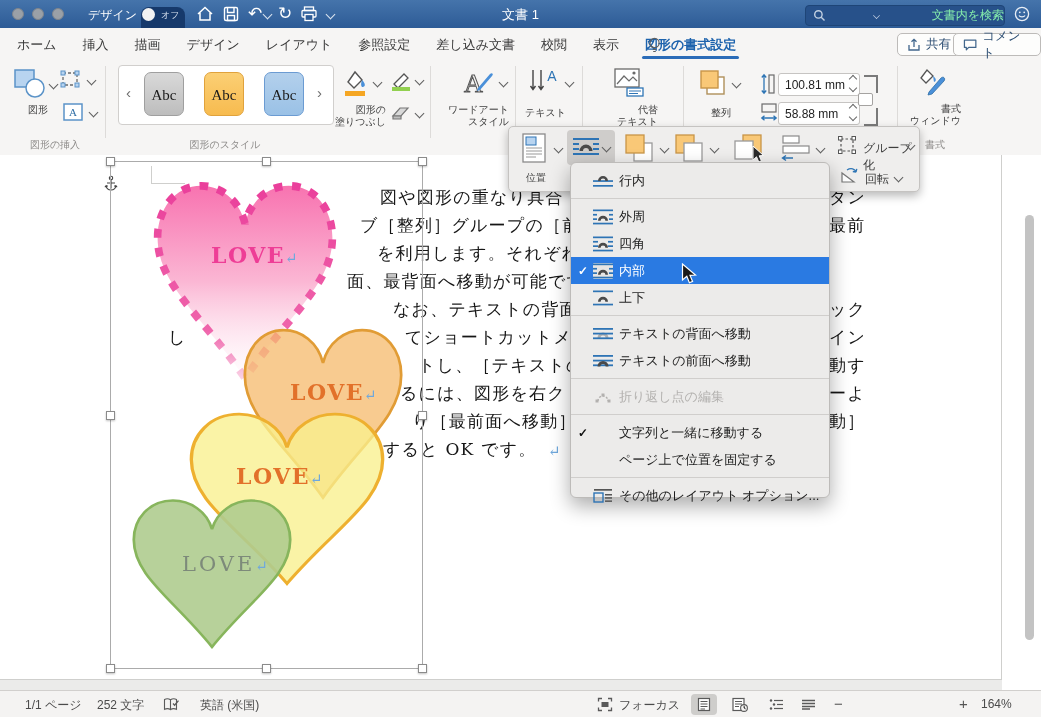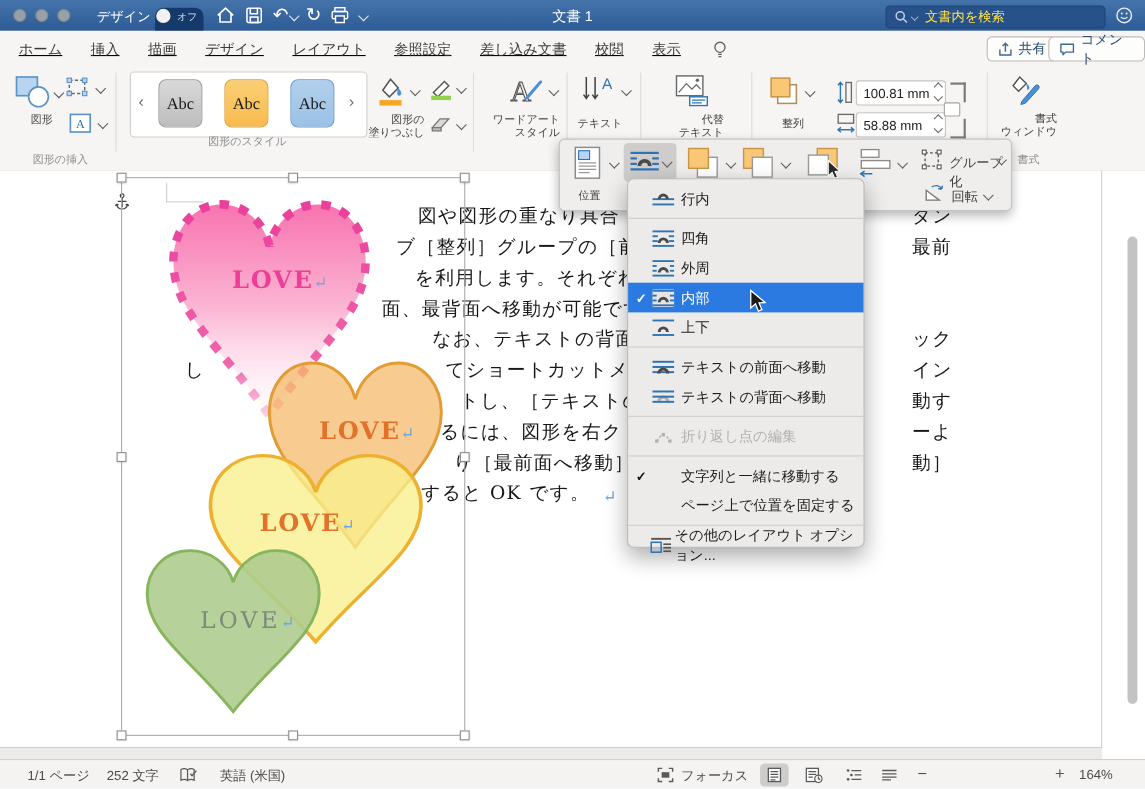--- a/index.html
+++ b/index.html
@@ -7,24 +7,24 @@
   .ab{position:absolute;}
   svg{display:block;}
   
   .titlebar{position:absolute;left:0;top:0;width:1041px;height:28px;background:linear-gradient(#4574ab,#2d5b96);border-bottom:1px solid #1f4575;color:#fff;}
   .tl{position:absolute;top:8px;width:12px;height:12px;border-radius:50%;background:#9aa0a7;border:1px solid #7e848c;box-sizing:border-box;}
   .tbtxt{font-size:12px;color:#fff;}
   .toggle{position:absolute;left:141px;top:7px;width:44px;height:32px;border-radius:8px;background:#16396b;}
   .knob{position:absolute;left:1px;top:1px;width:13px;height:13px;border-radius:50%;background:#f2f2f2;}
   .togglelab{position:absolute;left:20px;top:2px;font-size:9px;color:#d6e0ee;}
   .ttl{position:absolute;left:0;top:6px;width:1041px;text-align:center;font-size:13px;color:#fff;}
-  .searchbox{position:absolute;left:805px;top:4.5px;width:198px;height:19px;background:#27518a;border:1px solid #1e4577;border-radius:4px;display:flex;align-items:center;color:#fde047;font-size:12px;}
+  .searchbox{position:absolute;left:805px;top:4.5px;width:198px;height:19px;background:#27518a;border:1px solid #1e4577;border-radius:4px;display:flex;align-items:center;color:#86efac;font-size:12px;justify-content:space-between;}
   
   .tabbar{position:absolute;left:0;top:28px;width:1041px;height:34px;background:#f6f5f4;}
-  .tabs{position:absolute;left:4px;top:0;height:34px;display:flex;align-items:center;text-decoration:underline;}
+  .tabs{position:absolute;left:4px;top:0;height:34px;display:flex;align-items:center;}
   .tab{padding:0 13px;font-size:13px;color:#3a3a3a;height:34px;line-height:34px;position:relative;white-space:nowrap;}
   .tab.active{color:#1d63ad;font-weight:bold;}
   .tab.active:after{content:"";position:absolute;left:10px;right:10px;bottom:3px;height:3px;background:#2b6cb8;border-radius:2px;}
   .tellme{position:absolute;left:648px;top:0;height:34px;display:flex;align-items:center;font-size:13px;color:#4c4c4c;gap:6px;}
   .topbtn{position:absolute;top:5px;height:23px;border:1px solid #bdbbb9;border-radius:5px;background:#fdfdfc;display:flex;align-items:center;gap:5px;padding:0 9px;font-size:12.5px;color:#2e4f74;box-sizing:border-box;}
   
   .ribbon{position:absolute;left:0;top:62px;width:1041px;height:93px;background:#f6f5f4;border-bottom:1px solid #c7c5c3;}
   .rdiv{position:absolute;top:4px;width:1px;height:72px;background:#dddbd9;}
   .glbl{position:absolute;font-size:10px;color:#8d8b89;text-align:center;}
   .blbl{position:absolute;font-size:10px;color:#3e3e3e;text-align:right;line-height:11.5px;}
@@ -37,21 +37,21 @@
   .stepper{position:absolute;right:3px;top:2px;display:flex;flex-direction:column;gap:3px;}
   .stepper i{width:5px;height:5px;border-right:1.4px solid #6a6a6a;border-bottom:1.4px solid #6a6a6a;display:block;}
   .stepup{transform:rotate(-135deg);}
   .stepdn{transform:rotate(45deg);}
   
   .flyout{position:absolute;left:508px;top:126px;width:412px;height:66px;background:#efeeed;border:1px solid #c5c3c1;border-radius:5px;box-shadow:0 4px 10px rgba(0,0,0,0.28);z-index:40;box-sizing:border-box;}
   .fbtn{position:absolute;display:flex;align-items:center;}
   .pressed{background:#cfcdcb;border-radius:4px;}
   .flbl{position:absolute;font-size:10px;color:#3e3e3e;}
   
-  .menu{position:absolute;left:570px;top:162px;width:216px;height:336px;background:#ecebea;border:1px solid #bdbbb9;border-radius:6px;box-shadow:0 8px 20px rgba(0,0,0,0.33);z-index:50;padding:4px 0;box-sizing:border-box;}
+  .menu{position:absolute;left:570px;top:162px;width:260px;height:336px;background:#ecebea;border:1px solid #bdbbb9;border-radius:6px;box-shadow:0 8px 20px rgba(0,0,0,0.33);z-index:50;padding:4px 0;box-sizing:border-box;}
   .mi{height:27px;display:flex;align-items:center;font-size:13px;color:#1d1d1d;padding-left:7px;}
   .mi .chk{width:15px;font-size:12px;font-weight:bold;color:#111;}
   .mi .mic{width:26px;display:flex;align-items:center;}
   .mi.hl{background:#2a7ae2;color:#fff;}
   .mi.hl .chk{color:#fff;}
   .mi.dis{color:#b3b1af;}
   .msep{height:1px;background:#d0cecc;margin:4px 0;}
   
   .doc{position:absolute;left:0;top:155px;width:1041px;height:535px;background:#fff;overflow:hidden;z-index:1;}
   .dl{position:absolute;font-family:"DejaVu Serif","Liberation Serif",serif;font-size:17px;color:#161616;white-space:pre;letter-spacing:1.2px;height:22px;line-height:22px;}
@@ -128,20 +128,21 @@
     <div class="tabs">
       <span class="tab">ホーム</span>
       <span class="tab">挿入</span>
       <span class="tab">描画</span>
       <span class="tab">デザイン</span>
       <span class="tab">レイアウト</span>
       <span class="tab">参照設定</span>
       <span class="tab">差し込み文書</span>
       <span class="tab">校閲</span>
       <span class="tab">表示</span>
+      <span class="tab active">図形の書式設定</span>
     </div>
     <div class="tellme">
       <svg width="13" height="17" viewBox="0 0 13 17">
           <circle cx="6.5" cy="6" r="4.6" stroke="#5f5f5f" stroke-width="1.2" fill="none"></circle>
           <path d="M4.8 12.5 H8.2 M5.2 14.5 H7.8" stroke="#5f5f5f" stroke-width="1.2"></path>
         </svg>
     </div>
     <div class="topbtn" style="left:897px">
       <svg width="14" height="14" viewBox="0 0 14 14">
           <path d="M2 7 V12 H12 V7" stroke="#41668c" stroke-width="1.3" fill="none"></path>
@@ -187,21 +188,21 @@
     <div class="glbl" style="left:18px;top:76px;width:74px">図形の挿入</div>
     <div class="rdiv" style="left:105px"></div>
 
     <div class="gallery">
       <span class="navarr" style="left:7px">‹</span>
       <span class="sw" style="left:25px;background:linear-gradient(#d9d9d9,#bdbdbd);border:1px solid #9f9f9f">Abc</span>
       <span class="sw" style="left:85px;background:linear-gradient(#fbcf74,#f7bb4f);border:1px solid #e0a23c">Abc</span>
       <span class="sw" style="left:145px;background:linear-gradient(#b3d0ec,#9ac1e6);border:1px solid #6b9bd2">Abc</span>
       <span class="navarr" style="left:198px">›</span>
     </div>
-    <div class="glbl" style="left:165px;top:60px;width:120px">図形のスタイル</div>
+    <div class="glbl" style="left:165px;top:76px;width:120px">図形のスタイル</div>
 
     <span class="ab" style="left:340px;top:6px">
       <svg width="30" height="30" viewBox="0 0 30 30">
           <path d="M8 14 L15 4 L22 12 L14 20 Z" fill="#fff" stroke="#555" stroke-width="1.4"></path>
           <path d="M22 12 C25 15 26 18 23 19 C21 19.5 20.5 16 22 12 Z" fill="#4a90d9"></path>
           <rect x="5" y="23" width="20" height="5" fill="#f5a623"></rect>
         </svg>
     </span>
     <span class="cvab" style="left:374px;top:17px"></span>
     <div class="blbl" style="left:330px;top:42px;width:56px">
@@ -492,44 +493,44 @@
           </svg>
         </span>
       <span>行内</span>
     </div>
     <div class="msep"></div>
     <div class="mi">
       <span class="chk"></span>
       <span class="mic">
           <svg width="20" height="16" viewBox="0 0 20 16">
             <rect y="0.5" width="20" height="1.7" fill="#2e74b5"></rect>
+            <rect y="4.9" width="4" height="1.7" fill="#2e74b5"></rect>
+            <rect x="16" y="4.9" width="4" height="1.7" fill="#2e74b5"></rect>
+            <rect y="9.3" width="4" height="1.7" fill="#2e74b5"></rect>
+            <rect x="16" y="9.3" width="4" height="1.7" fill="#2e74b5"></rect>
+            <rect y="13.7" width="20" height="1.7" fill="#2e74b5"></rect>
+            <path d="M5 11.8 A5 5 0 0 1 15 11.8 L12.4 11.8 A2.4 2.4 0 0 0 7.6 11.8 Z" fill="#4a4a4a"></path>
+          </svg>
+        </span>
+      <span>外周</span>
+    </div>
+    <div class="mi">
+      <span class="chk"></span>
+      <span class="mic">
+          <svg width="20" height="16" viewBox="0 0 20 16">
+            <rect y="0.5" width="20" height="1.7" fill="#2e74b5"></rect>
             <rect y="4.9" width="5" height="1.7" fill="#2e74b5"></rect>
             <rect x="15" y="4.9" width="5" height="1.7" fill="#2e74b5"></rect>
             <rect y="9.3" width="5" height="1.7" fill="#2e74b5"></rect>
             <rect x="15" y="9.3" width="5" height="1.7" fill="#2e74b5"></rect>
             <rect y="13.7" width="20" height="1.7" fill="#2e74b5"></rect>
             <path d="M5 11.8 A5 5 0 0 1 15 11.8 L12.4 11.8 A2.4 2.4 0 0 0 7.6 11.8 Z" fill="#4a4a4a"></path>
           </svg>
         </span>
       <span>四角</span>
-    </div>
-    <div class="mi">
-      <span class="chk"></span>
-      <span class="mic">
-          <svg width="20" height="16" viewBox="0 0 20 16">
-            <rect y="0.5" width="20" height="1.7" fill="#2e74b5"></rect>
-            <rect y="4.9" width="4" height="1.7" fill="#2e74b5"></rect>
-            <rect x="16" y="4.9" width="4" height="1.7" fill="#2e74b5"></rect>
-            <rect y="9.3" width="4" height="1.7" fill="#2e74b5"></rect>
-            <rect x="16" y="9.3" width="4" height="1.7" fill="#2e74b5"></rect>
-            <rect y="13.7" width="20" height="1.7" fill="#2e74b5"></rect>
-            <path d="M5 11.8 A5 5 0 0 1 15 11.8 L12.4 11.8 A2.4 2.4 0 0 0 7.6 11.8 Z" fill="#4a4a4a"></path>
-          </svg>
-        </span>
-      <span>外周</span>
     </div>
     <div class="mi hl">
       <span class="chk">✓</span>
       <span class="mic">
           <svg width="20" height="16" viewBox="0 0 20 16">
             <rect width="20" height="16" fill="#e6e5e4" rx="1"></rect>
             <rect y="0.5" width="20" height="1.7" fill="#2e74b5"></rect>
             <rect y="4.9" width="4" height="1.7" fill="#2e74b5"></rect>
             <rect x="16" y="4.9" width="4" height="1.7" fill="#2e74b5"></rect>
             <rect y="9.3" width="4" height="1.7" fill="#2e74b5"></rect>
@@ -549,39 +550,39 @@
             <path d="M5 11.8 A5 5 0 0 1 15 11.8 L12.4 11.8 A2.4 2.4 0 0 0 7.6 11.8 Z" fill="#4a4a4a"></path>
           </svg>
         </span>
       <span>上下</span>
     </div>
     <div class="msep"></div>
     <div class="mi">
       <span class="chk"></span>
       <span class="mic">
           <svg width="20" height="16" viewBox="0 0 20 16">
+            <path d="M4.5 12 A5.5 5.5 0 0 1 15.5 12 L12.6 12 A2.6 2.6 0 0 0 7.4 12 Z" fill="#b0b0b0"></path>
+            <rect y="2" width="20" height="1.8" fill="#2e74b5"></rect>
+            <rect y="6.7" width="20" height="1.8" fill="#2e74b5"></rect>
+            <rect y="11.4" width="20" height="1.8" fill="#2e74b5"></rect>
+          </svg>
+        </span>
+      <span>テキストの背面へ移動</span>
+    </div>
+    <div class="mi">
+      <span class="chk"></span>
+      <span class="mic">
+          <svg width="20" height="16" viewBox="0 0 20 16">
             <rect y="2" width="20" height="1.8" fill="#2e74b5"></rect>
             <rect y="6.7" width="20" height="1.8" fill="#2e74b5"></rect>
             <rect y="11.4" width="20" height="1.8" fill="#2e74b5"></rect>
             <path d="M4.5 13.5 A5.5 5.5 0 0 1 15.5 13.5 L12.6 13.5 A2.6 2.6 0 0 0 7.4 13.5 Z" fill="#4a4a4a"></path>
           </svg>
         </span>
       <span>テキストの前面へ移動</span>
-    </div>
-    <div class="mi">
-      <span class="chk"></span>
-      <span class="mic">
-          <svg width="20" height="16" viewBox="0 0 20 16">
-            <path d="M4.5 12 A5.5 5.5 0 0 1 15.5 12 L12.6 12 A2.6 2.6 0 0 0 7.4 12 Z" fill="#b0b0b0"></path>
-            <rect y="2" width="20" height="1.8" fill="#2e74b5"></rect>
-            <rect y="6.7" width="20" height="1.8" fill="#2e74b5"></rect>
-            <rect y="11.4" width="20" height="1.8" fill="#2e74b5"></rect>
-          </svg>
-        </span>
-      <span>テキストの背面へ移動</span>
     </div>
     <div class="msep"></div>
     <div class="mi dis">
       <span class="chk"></span>
       <span class="mic">
           <svg width="20" height="16" viewBox="0 0 20 16">
             <path d="M5 12 A5 5 0 0 1 15 12" stroke="#b3b1af" stroke-dasharray="2 1.6" fill="none" stroke-width="1.4"></path>
             <rect x="2.5" y="10.5" width="3" height="3" fill="#b3b1af"></rect>
             <rect x="14.5" y="10.5" width="3" height="3" fill="#b3b1af"></rect>
             <rect x="8.5" y="4.5" width="3" height="3" fill="#b3b1af"></rect>

